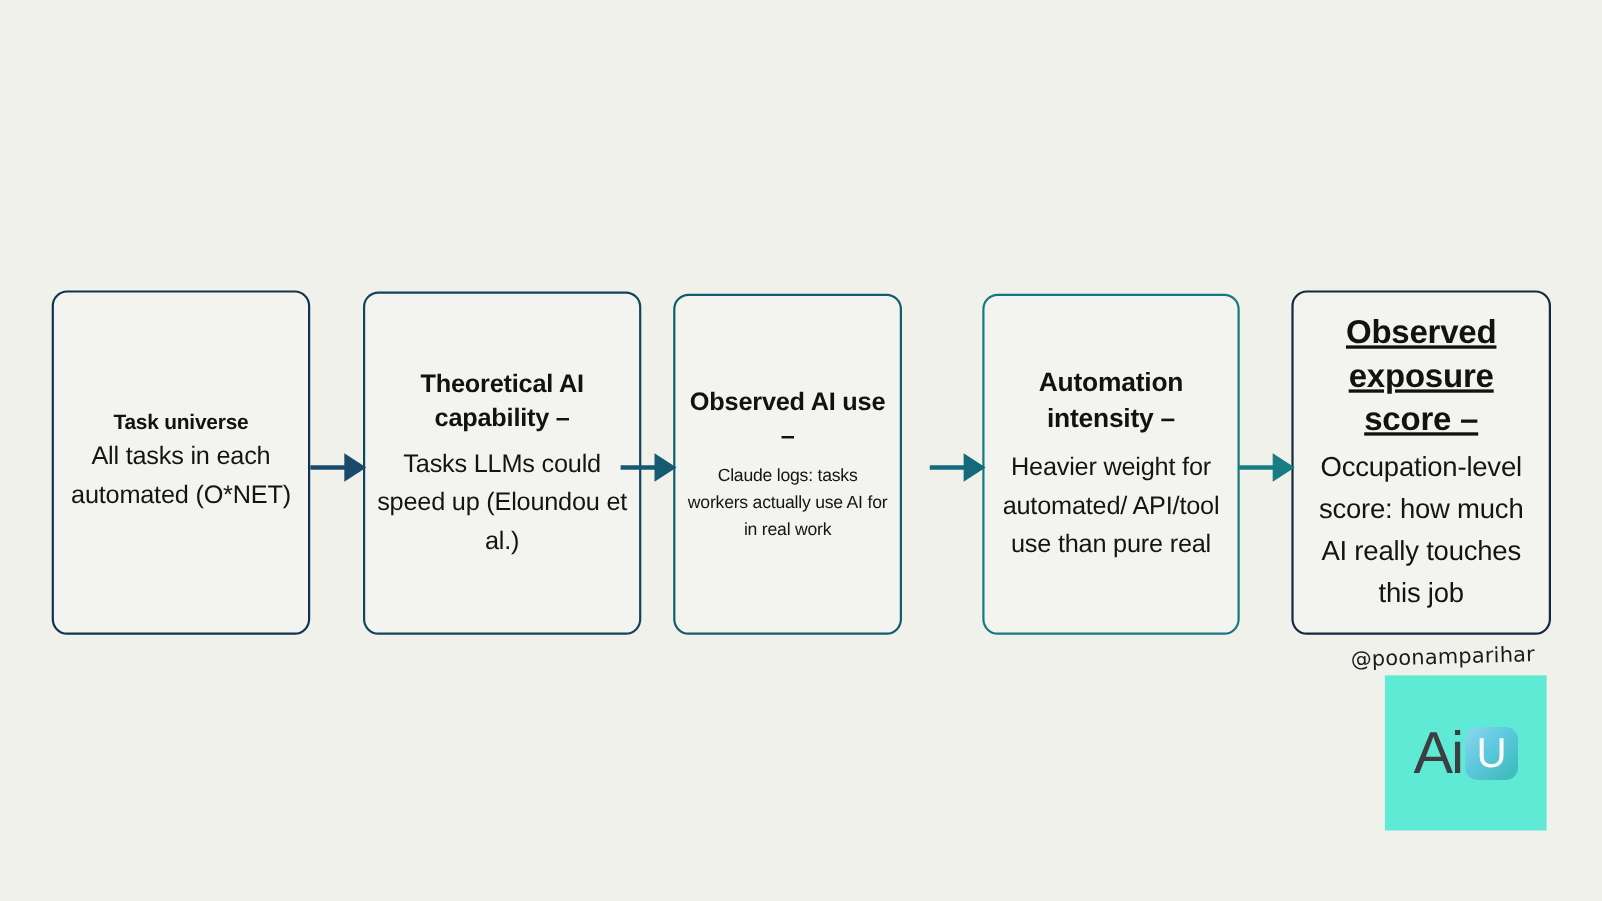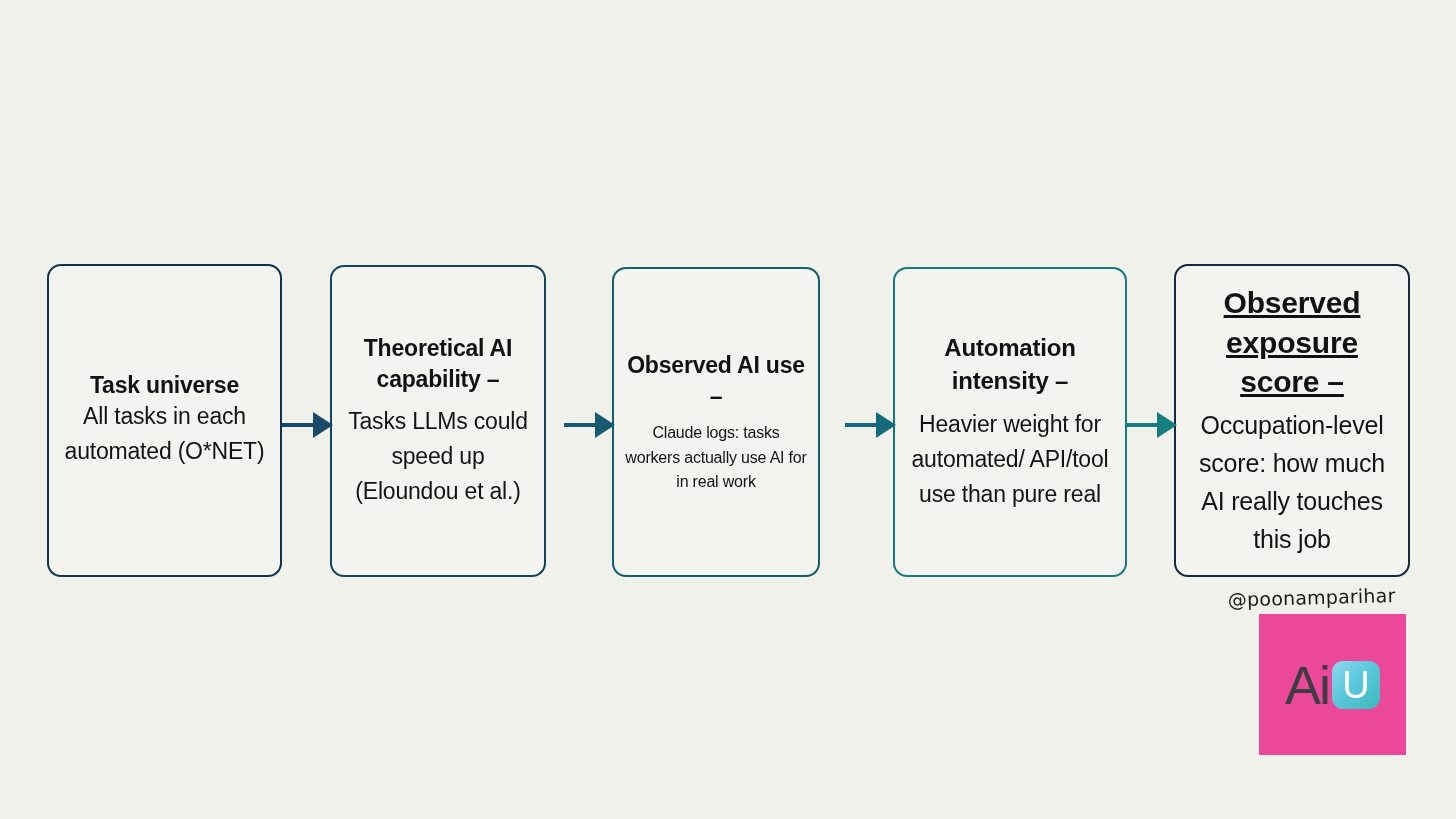--- a/index.html
+++ b/index.html
@@ -43,26 +43,26 @@
     letter-spacing: -0.2px;
   }
 
   .box-desc {
     color: #141414;
     letter-spacing: -0.2px;
   }
 
   
   #box-1 { left: 47px;   top: 264px; width: 235px; height: 313px; border-color: #10344f; }
-  #box-2 { left: 330px;  top: 265px; width: 216px; height: 312px; border-color: #11455c; }
+  #box-2 { left: 330px;  top: 265px; width: 253px; height: 312px; border-color: #11455c; }
   #box-3 { left: 612px;  top: 267px; width: 208px; height: 310px; border-color: #105d6b; }
   #box-4 { left: 893px;  top: 267px; width: 234px; height: 310px; border-color: #157a80; }
   #box-5 { left: 1174px; top: 264px; width: 236px; height: 313px; border-color: #122a3f; }
 
-  #box-1 .box-title { font-size: 23px; line-height: 1.18; }
+  #box-1 .box-title { font-size: 19px; line-height: 1.18; }
   #box-1 .box-desc  { font-size: 23px; line-height: 1.52; }
 
   #box-2 .box-title { font-size: 23px; line-height: 1.34; margin-bottom: 10px; }
   #box-2 .box-desc  { font-size: 23px; line-height: 1.52; }
 
   #box-3 .box-title { font-size: 23px; line-height: 1.34; margin-bottom: 10px; }
   #box-3 .box-desc  { font-size: 16px; line-height: 1.52; }
 
   #box-4 .box-title { font-size: 24px; line-height: 1.34; margin-bottom: 10px; }
   #box-4 .box-desc  { font-size: 23px; line-height: 1.52; }
@@ -97,21 +97,21 @@
     white-space: nowrap;
   }
 
   
   #logo-plate {
     position: absolute;
     left: 1259px;
     top: 614px;
     width: 147px;
     height: 141px;
-    background: #ec4899;
+    background: #5eead4;
     display: flex;
     align-items: center;
     justify-content: center;
   }
   #logo-mark {
     display: flex;
     align-items: center;
     gap: 1px;
   }
   #logo-ai {

